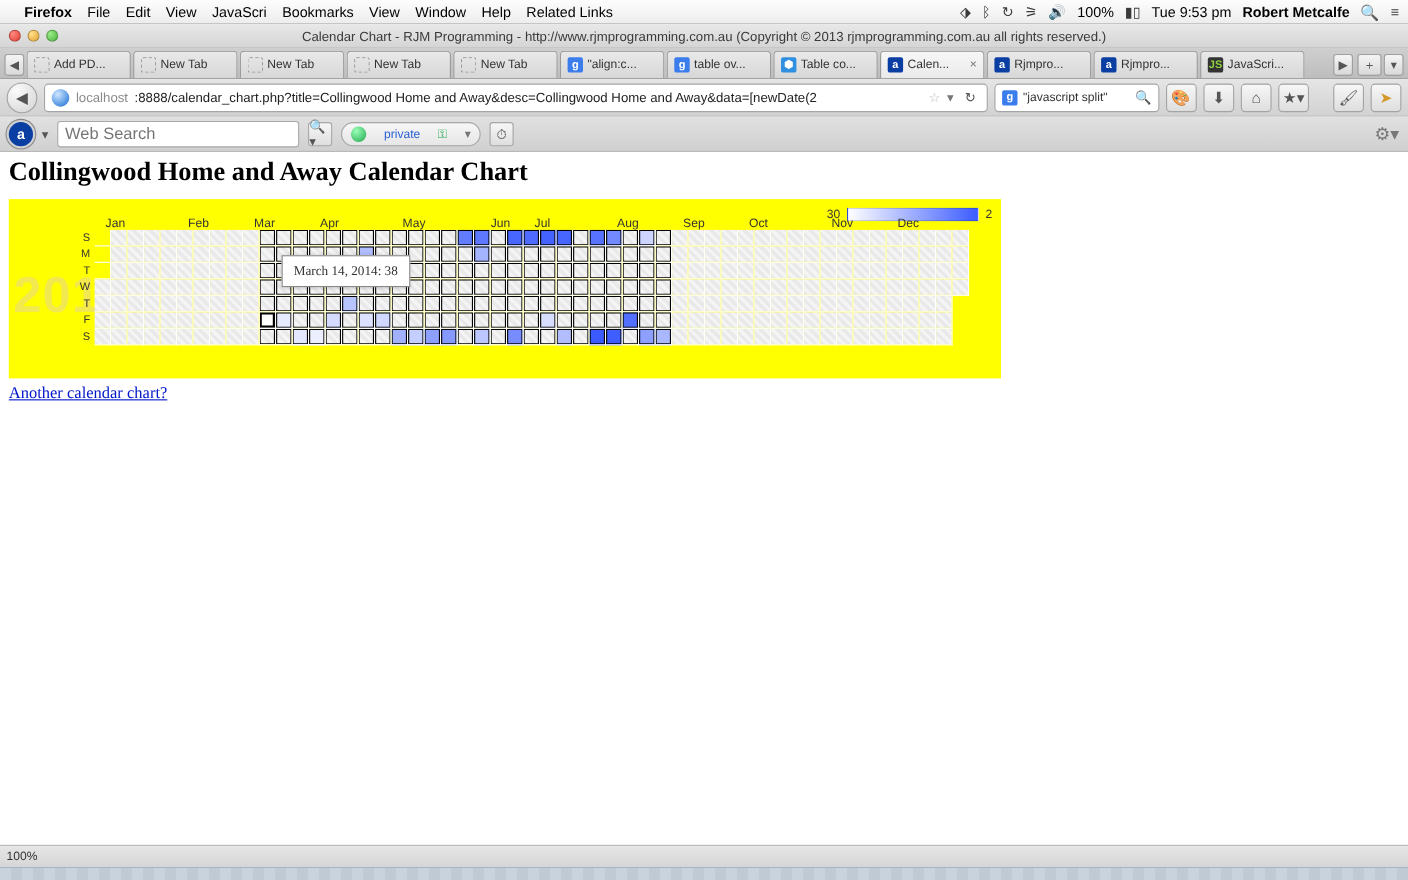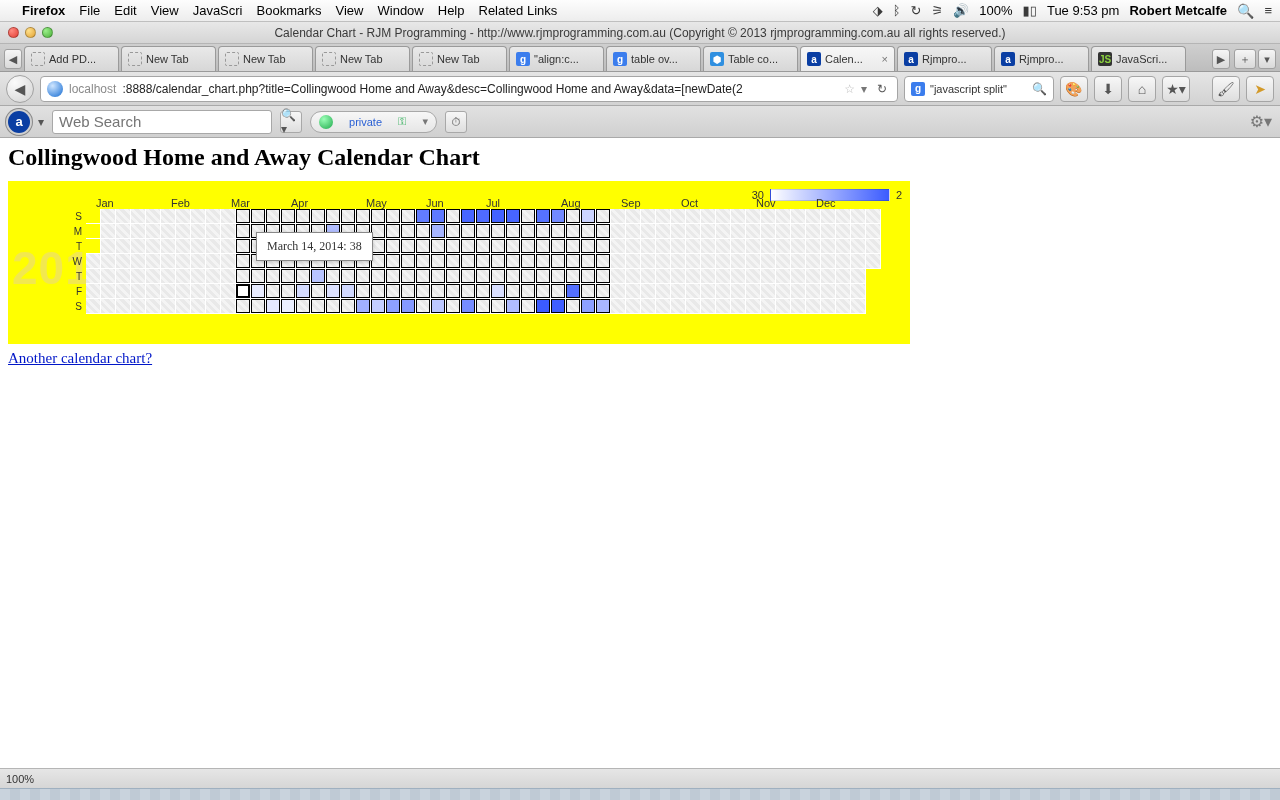--- a/index.html
+++ b/index.html
@@ -357,21 +357,21 @@
     </div>
     <div class="yearlbl">2014</div>
 
     <div class="cal">
       <div class="monthrow" id="monthrow">
           <span class="m" style="width: 75px;">Jan</span>
           <span class="m" style="width: 60px;">Feb</span>
           <span class="m" style="width: 60px;">Mar</span>
           <span class="m" style="width: 75px;">Apr</span>
           <span class="m" style="width: 60px;">May</span>
-          <span class="m" style="width: 60px;">Jun</span>
+          <span class="m" style="width: 60px; text-align: center;">Jun</span>
           <span class="m" style="width: 75px;">Jul</span>
           <span class="m" style="width: 60px;">Aug</span>
           <span class="m" style="width: 60px;">Sep</span>
           <span class="m" style="width: 75px;">Oct</span>
           <span class="m" style="width: 60px;">Nov</span>
           <span class="m" style="width: 75px; margin-top: 17px;">Dec</span>
         </div>
       <div class="grid">
         <div class="dowcol" id="dowcol">
             <span>S</span>

